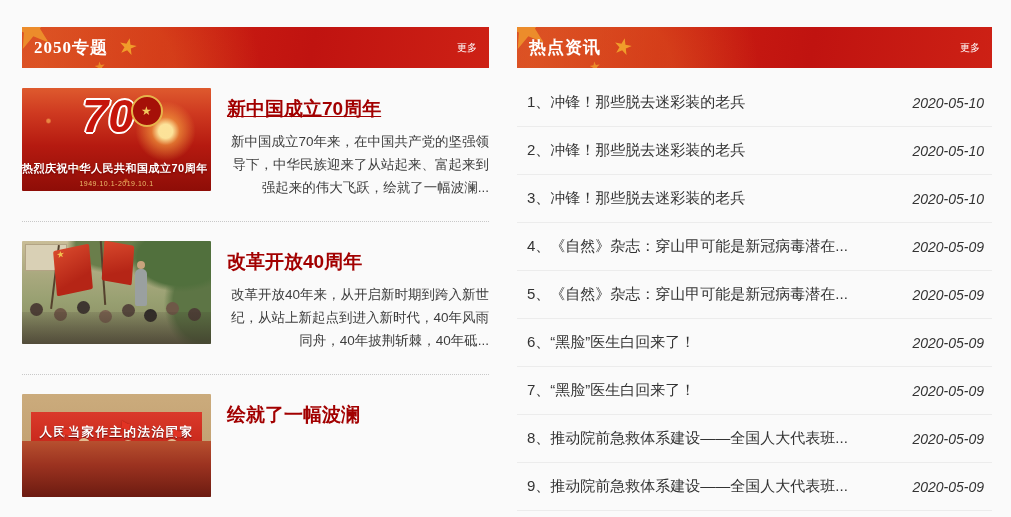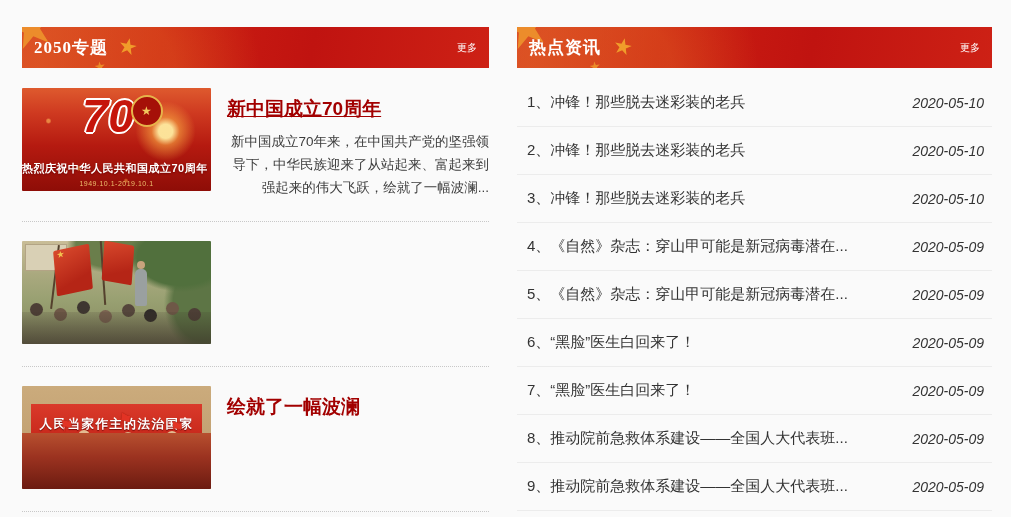--- a/index.html
+++ b/index.html
@@ -150,20 +150,22 @@
           <div class="building"></div>
           <div class="pole pole-1"></div>
           <div class="pole pole-2"></div>
           <div class="flag flag-1">★</div>
           <div class="flag flag-2"></div>
           <div class="figure-standing"></div>
           <div class="crowd-heads"></div>
           <div class="crowd-band"></div>
         </div>
         <div class="article-body">
+          <h3 class="article-title">改革开放40周年</h3>
+          <p class="article-summary">改革开放40年来，从开启新时期到跨入新世纪，从站上新起点到进入新时代，40年风雨同舟，40年披荆斩棘，40年砥...</p>
         </div>
       </article>
 
       <article class="article">
         <div class="thumb thumb-founding">
           <div class="banner-strip">人民当家作主的法治国家</div>
           <span class="mini-flag mf-1">⚑</span>
           <span class="mini-flag mf-2">⚑</span>
           <span class="mini-flag mf-3">⚑</span>
           <div class="founding-heads"></div>

